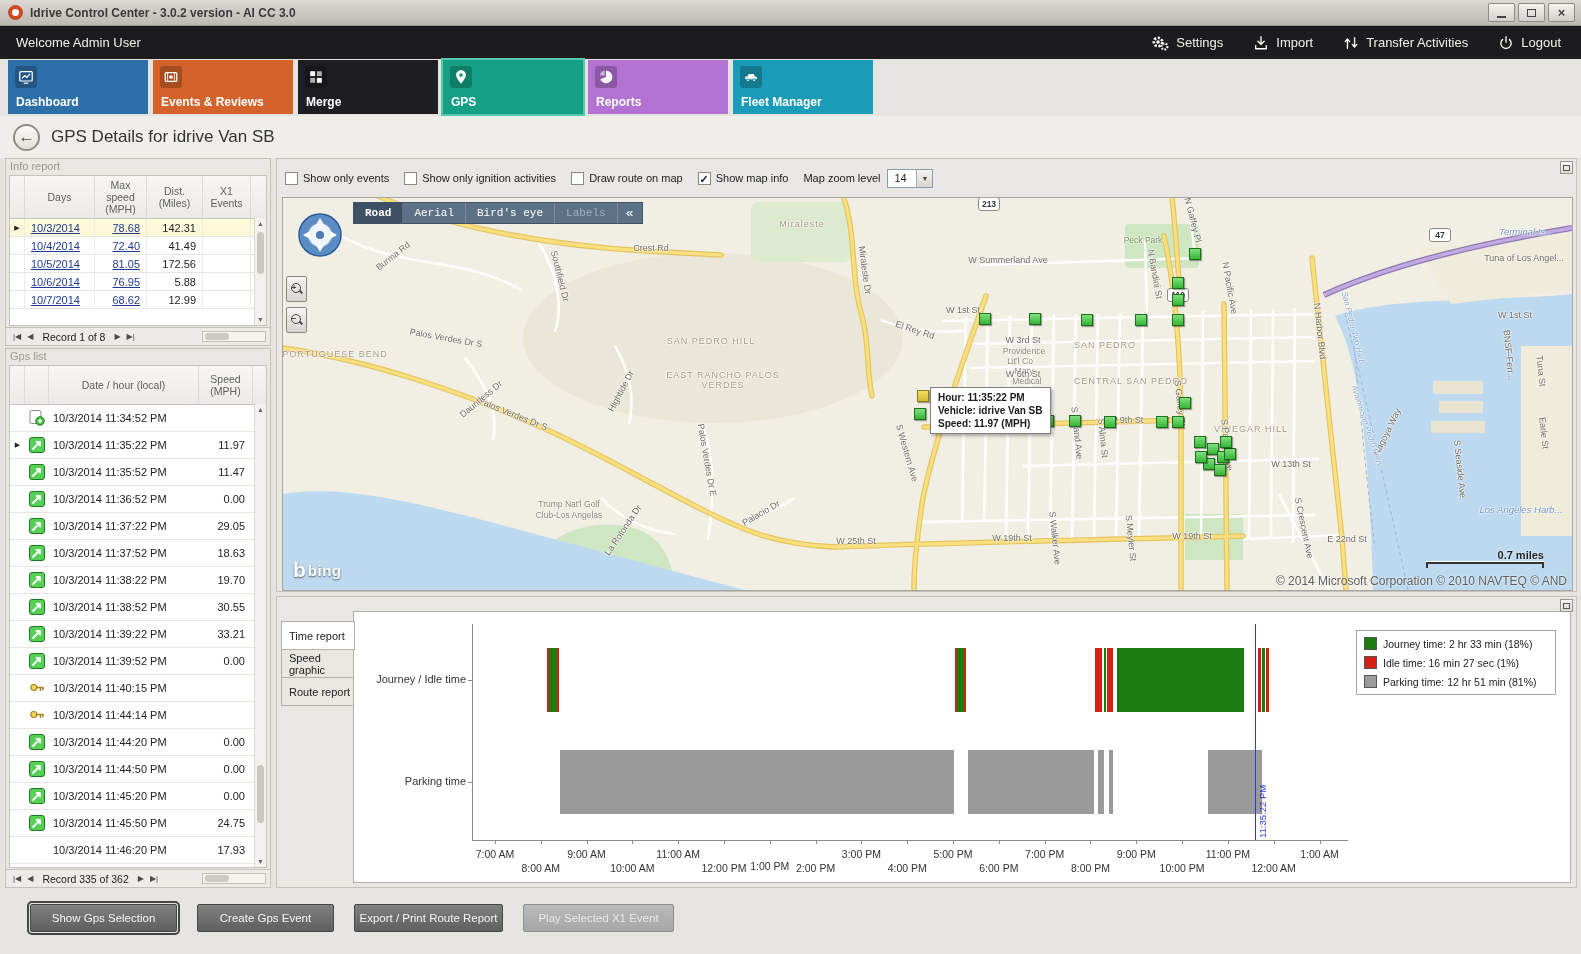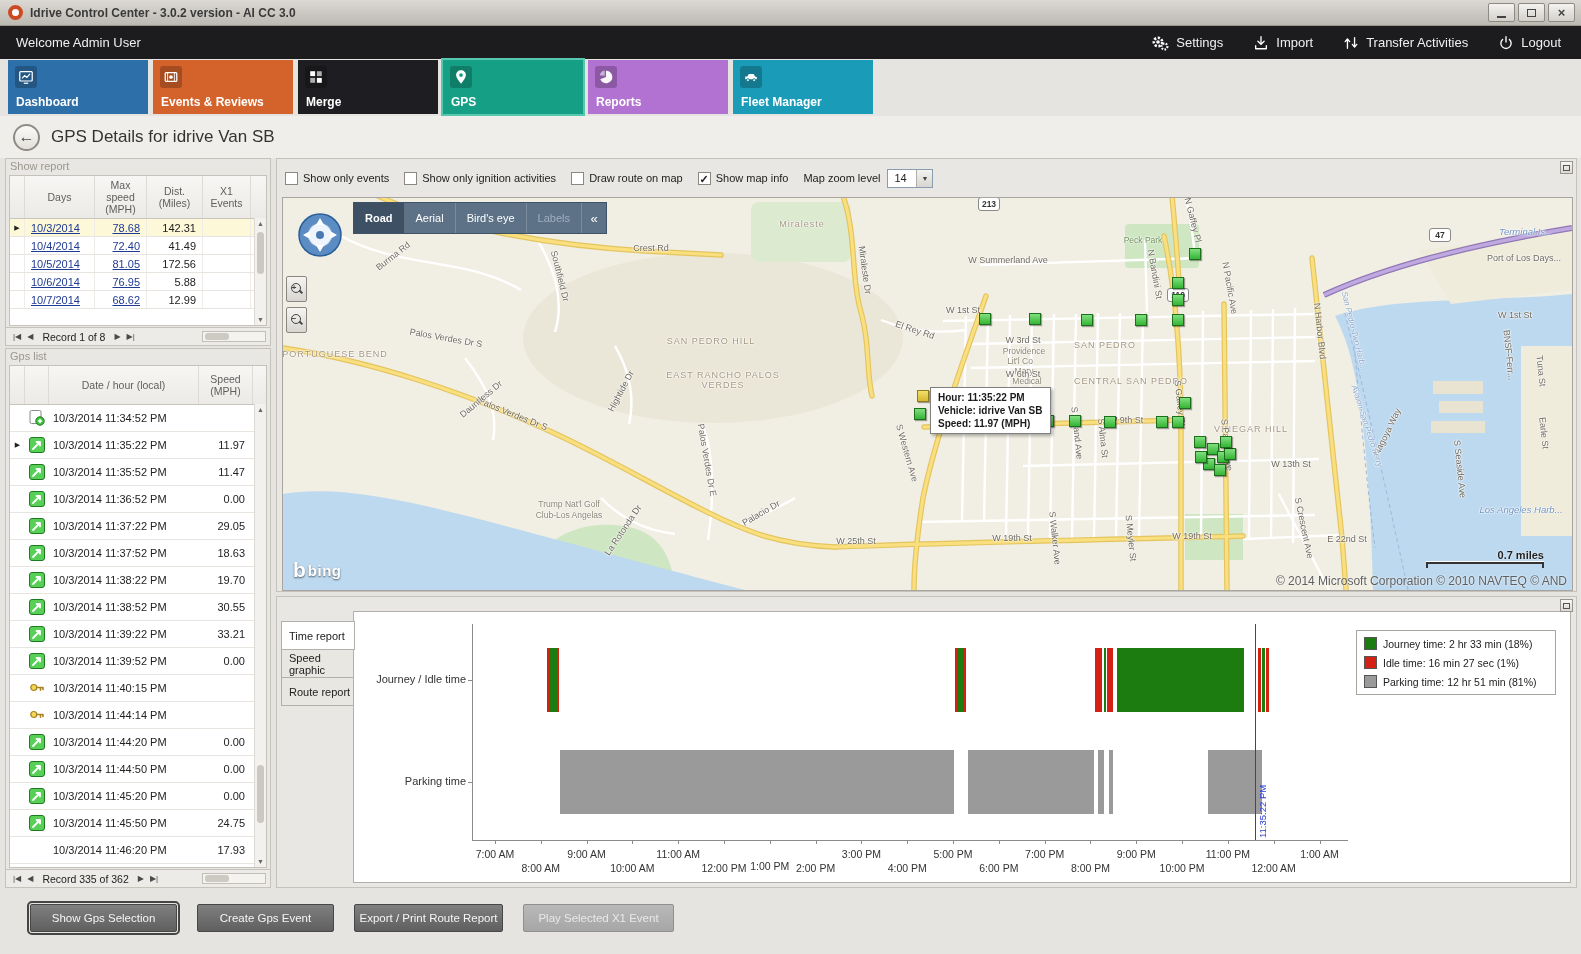--- a/index.html
+++ b/index.html
@@ -92,21 +92,21 @@
   .mk{position:absolute;width:12px;height:12px;background:linear-gradient(#7fe07f,#35b535);border:1px solid #1d6e1d;box-shadow:1px 1px 1px rgba(0,0,0,.35);box-sizing:border-box;cursor:pointer;}
   .mk-y{background:linear-gradient(#f2e06a,#d6b832);border:1px solid #8f7a1f;}
   #map-tooltip{position:absolute;left:647px;top:189px;background:#fff;border:1px solid #808080;box-shadow:2px 2px 3px rgba(0,0,0,.3);padding:3px 7px;font-size:10px;font-weight:bold;color:#1a1a1a;line-height:13px;z-index:5;white-space:nowrap;}
   #compass{position:absolute;left:14px;top:14px;z-index:4;cursor:pointer;}
   .zoom-btns{position:absolute;left:3px;top:78px;z-index:4;display:flex;flex-direction:column;gap:5px;}
   .zbtn{width:21px;height:26px;background:linear-gradient(#f6f5f3,#d8d5d0);border:1px solid #8a8781;border-radius:2px;display:flex;align-items:center;justify-content:center;box-sizing:border-box;cursor:pointer;}
   .mag{position:relative;width:12px;height:12px;}
   .mag::before{content:"";position:absolute;left:0;top:0;width:8px;height:8px;border:1.5px solid #444;border-radius:50%;}
   .mag::after{content:"";position:absolute;left:8px;top:8px;width:4px;height:1.8px;background:#444;transform:rotate(45deg);}
   .mag span{position:absolute;left:1.2px;top:-0.5px;font-size:8px;font-weight:bold;color:#444;}
-  #maptype-bar{position:absolute;left:70px;top:4px;height:32px;background:#5d7287;border:1px solid #3f5266;display:flex;align-items:stretch;z-index:4;color:#fff;box-sizing:border-box;}
+  #maptype-bar{position:absolute;left:70px;top:4px;height:22px;background:#5d7287;border:1px solid #3f5266;display:flex;align-items:stretch;z-index:4;color:#fff;box-sizing:border-box;font-family:Liberation Mono, monospace;}
   .mtab{padding:0 11px;font-size:11px;display:flex;align-items:center;cursor:pointer;border-right:1px solid rgba(255,255,255,.18);}
   .mtab.active{background:#3e5064;font-weight:bold;}
   .mtab.disabled{color:#9fb0c0;}
   .m-collapse{width:24px;display:flex;align-items:center;justify-content:center;font-size:13px;cursor:pointer;}
   #bing-logo{position:absolute;left:10px;bottom:8px;display:flex;align-items:center;z-index:4;color:#fff;text-shadow:0 1px 2px rgba(0,0,0,.6);}
   .bing-b{font-size:21px;font-weight:bold;margin-right:2px;}
   .bing-text{font-size:15px;font-weight:bold;letter-spacing:.5px;}
   #map-scale{position:absolute;right:28px;bottom:22px;width:118px;z-index:4;}
   #map-scale .txt{font-size:11px;font-weight:bold;color:#222;text-align:right;text-shadow:0 0 2px #fff;margin-bottom:1px;}
   #map-scale .bar{height:4px;border-top:2px solid #333;border-left:2px solid #333;border-right:2px solid #333;box-shadow:0 -1px 0 #fff;}
@@ -265,21 +265,21 @@
         <span class="tile-label">Fleet Manager</span>
       </div>
     </div>
 
   <div class="page-header">
     <div class="back-btn">←</div>
     <span class="page-title">GPS Details for idrive Van SB</span>
   </div>
 
   <div class="panel" id="info-panel">
-    <span class="panel-title">Show report</span>
+    <span class="panel-title">Info report</span>
     <div class="tbl">
       <div class="ih">
         <span class="g"></span>
         <span class="cd">Days</span>
         <span class="cm">Max speed (MPH)</span>
         <span class="cdist">Dist. (Miles)</span>
         <span class="cx">X1 Events</span>
       </div>
       <div id="info-rows">
           <div class="irow sel">
@@ -727,21 +727,21 @@
           <div class="ml ml-poi" style="left: 286px; top: 317px; transform: translate(-50%, -50%);">Club-Los Angelas</div>
           <div class="ml ml-road" style="left: 340px; top: 332px; transform: translate(-50%, -50%) rotate(-56deg);">La Rotonda Dr</div>
           <div class="ml ml-road" style="left: 478px; top: 315px; transform: translate(-50%, -50%) rotate(-30deg);">Palacio Dr</div>
           <div class="ml ml-road" style="left: 1104px; top: 234px; transform: translate(-50%, -50%) rotate(-64deg);">Nagoya Way</div>
           <div class="ml ml-road" style="left: 1177px; top: 271px; transform: translate(-50%, -50%) rotate(84deg);">S Seaside Ave</div>
           <div class="ml ml-road" style="left: 1037px; top: 133px; transform: translate(-50%, -50%) rotate(84deg);">N Harbor Blvd</div>
           <div class="ml ml-water" style="left: 1238px; top: 311px; transform: translate(-50%, -50%);">Los Angeles Harb...</div>
           <div class="ml ml-waters" style="left: 1071px; top: 133px; transform: translate(-50%, -50%) rotate(76deg);">San Pedro-Two Harb...</div>
           <div class="ml ml-waters" style="left: 1084px; top: 228px; transform: translate(-50%, -50%) rotate(72deg);">Avalon-San Pedro Ferry</div>
           <div class="ml ml-road" style="left: 1226px; top: 157px; transform: translate(-50%, -50%) rotate(84deg);">BNSF-Ferr...</div>
-          <div class="ml ml-road" style="left: 1241px; top: 60px; transform: translate(-50%, -50%);">Port of Los Days...</div>
+          <div class="ml ml-road" style="left: 1241px; top: 60px; transform: translate(-50%, -50%);">Tuna of Los Angel...</div>
           <div class="ml ml-water" style="left: 1243px; top: 33px; transform: translate(-50%, -50%);">Terminal Is...</div>
           <div class="ml ml-road" style="left: 1258px; top: 173px; transform: translate(-50%, -50%) rotate(84deg);">Tuna St</div>
           <div class="ml ml-road" style="left: 1261px; top: 235px; transform: translate(-50%, -50%) rotate(84deg);">Earle St</div>
           <div class="shield" style="left: 695px; top: -1px;">213</div>
           <div class="shield" style="left: 884px; top: 90px;">110</div>
           <div class="shield" style="left: 1146px; top: 30px;">47</div>
         </div>
       <div id="map-markers">
           <div class="mk" style="left: 906px; top: 50px;"></div>
           <div class="mk" style="left: 889px; top: 79px;"></div>

